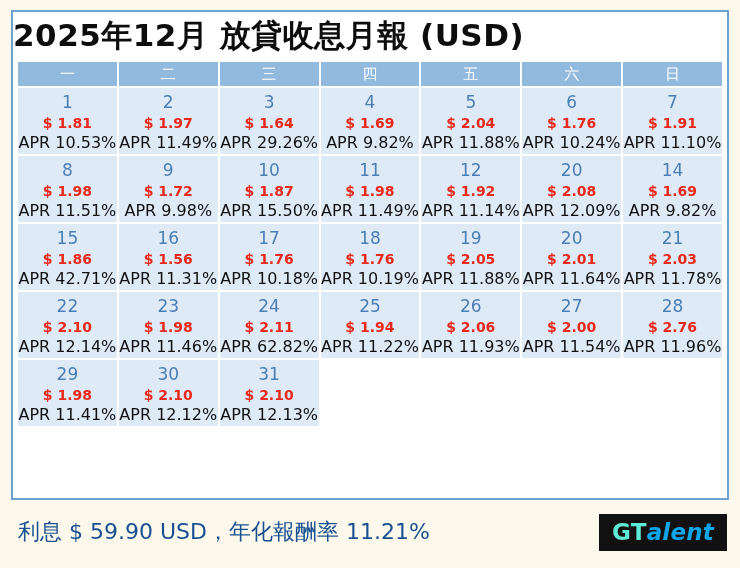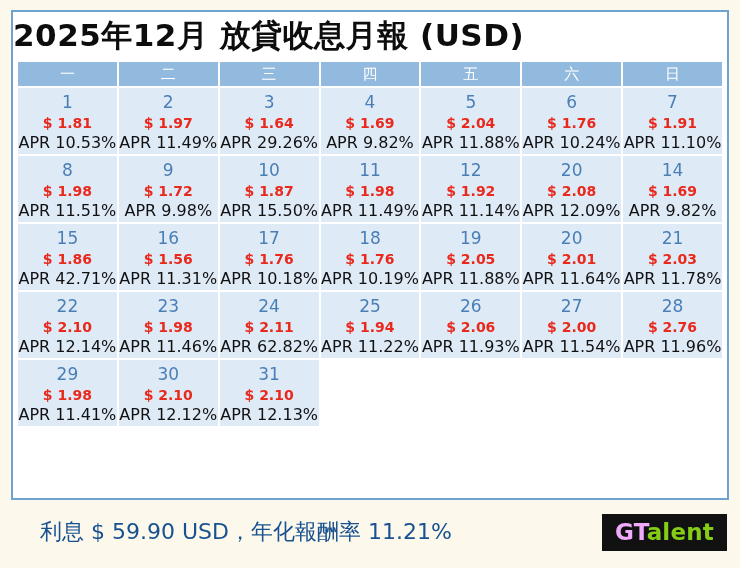--- a/index.html
+++ b/index.html
@@ -120,34 +120,33 @@
     display: flex;
     align-items: center;
     justify-content: space-between;
   }
   .summary {
     font-size: 22px;
     color: #17518f;
     white-space: nowrap;
     padding-left: 7px;
     font-family: "DejaVu Sans", "Liberation Sans", sans-serif;
-    margin-left: 22px;
   }
   .logo {
     background: #111111;
     color: #ffffff;
     font-size: 23px;
     font-weight: 700;
     padding: 5px 13px 6px 13px;
     margin-right: 2px;
     letter-spacing: 0.2px;
     font-family: "DejaVu Sans", "Liberation Sans", sans-serif;
   }
-  .logo .gt { color: #f0abfc; }
-  .logo .rest { color: #84cc16; }
+  .logo .gt { color: #5eead4; }
+  .logo .rest { color: #0ea5e9; font-style: italic; }
 </style>
 </head>
 <body>
 
 <div class="page">
 
   <div class="card">
 
     <div class="title-bar">
       <div class="title">2025年12月 放貸收息月報 (USD)</div>

